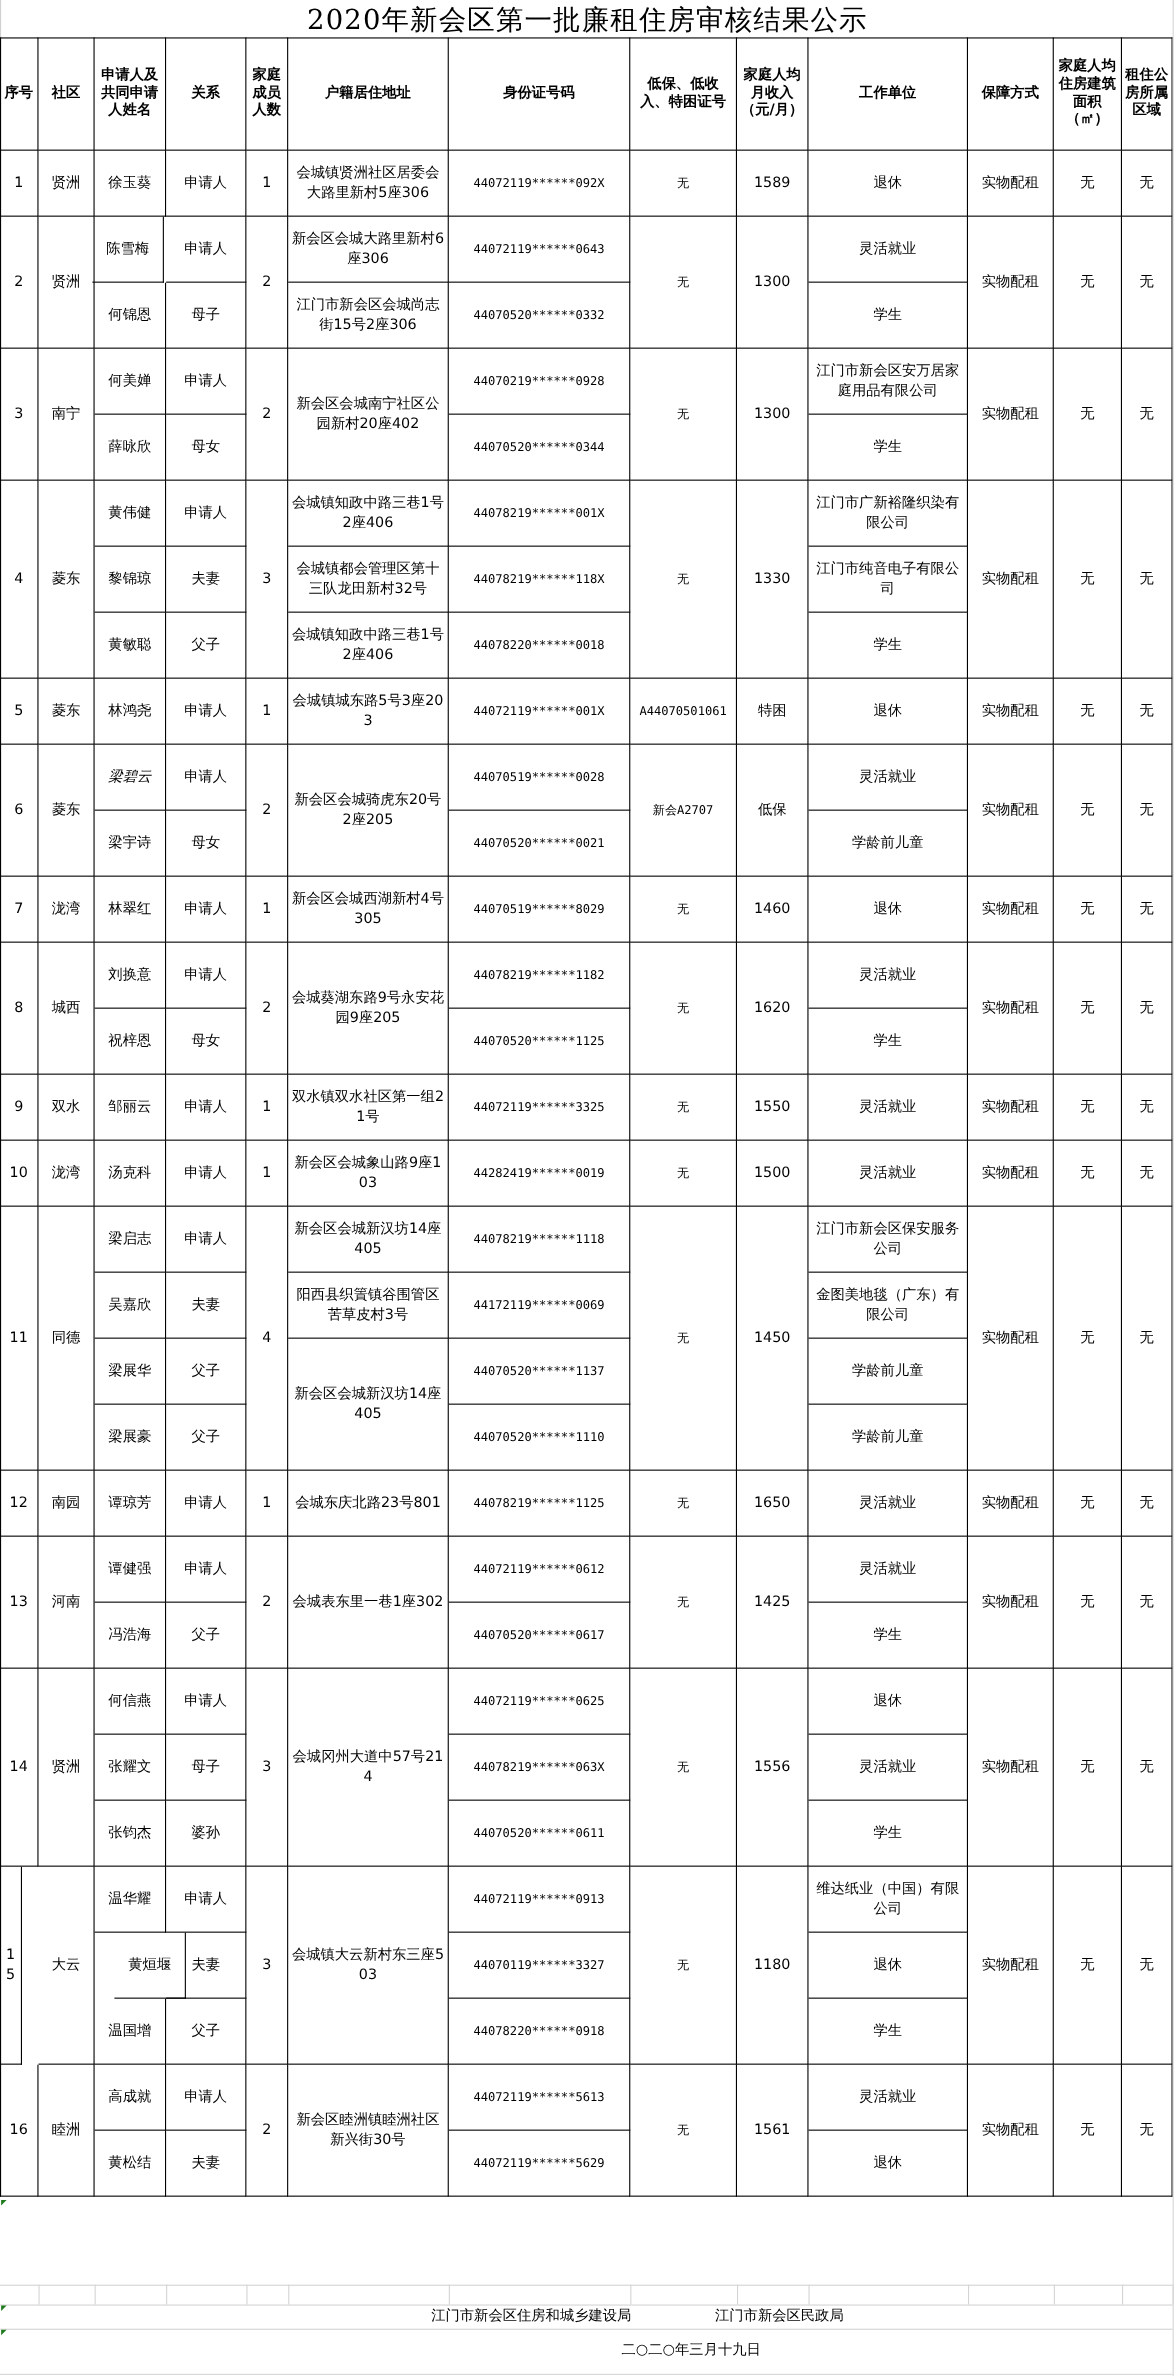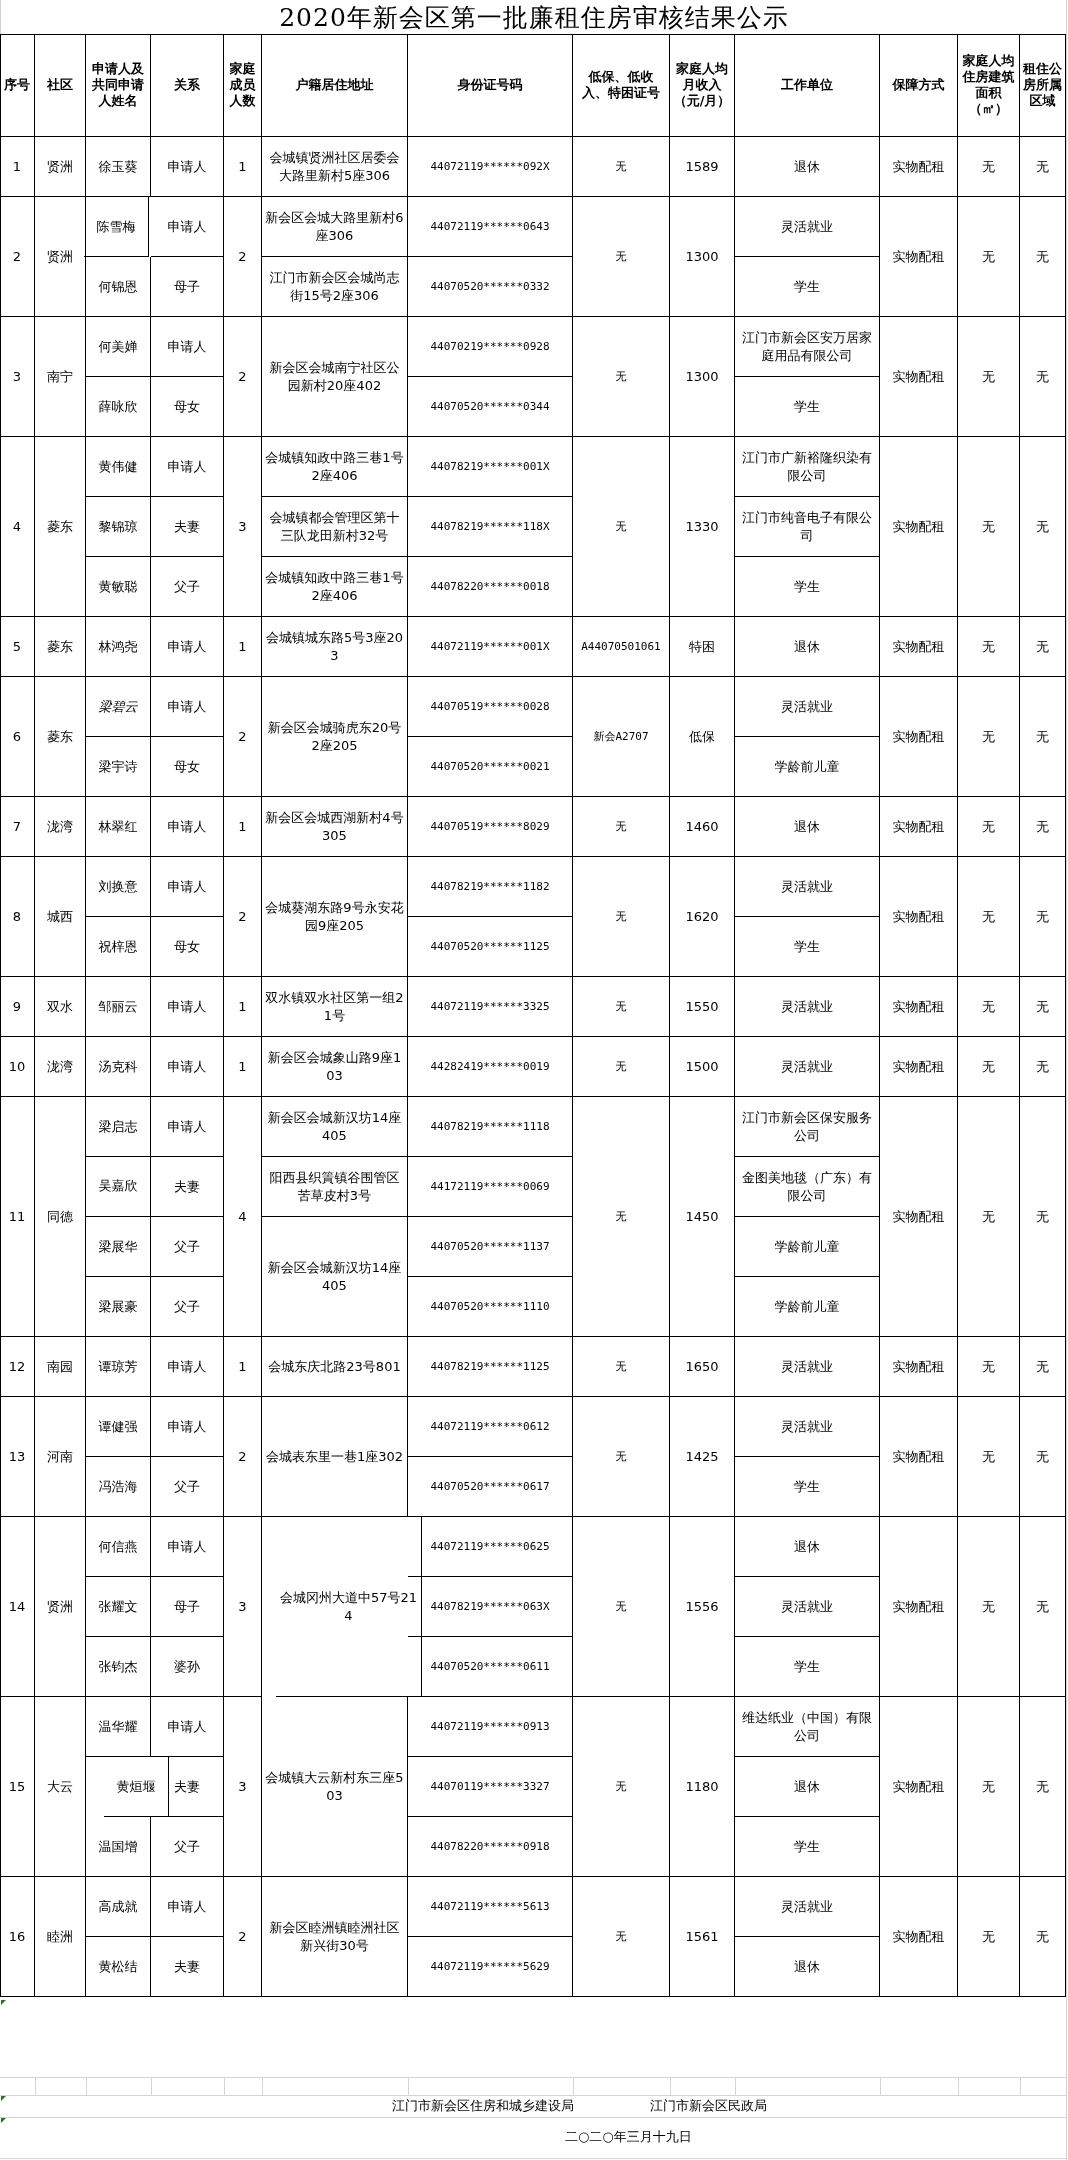--- a/index.html
+++ b/index.html
@@ -209,21 +209,21 @@
       <div class="cell " style="left: 224px; top: 1097px; width: 38px; height: 240px;">4</div>
       <div class="cell id" style="left: 573px; top: 1097px; width: 97px; height: 240px;">无</div>
       <div class="cell " style="left: 670px; top: 1097px; width: 65px; height: 240px;">1450</div>
       <div class="cell " style="left: 880px; top: 1097px; width: 78px; height: 240px;">实物配租</div>
       <div class="cell " style="left: 958px; top: 1097px; width: 62px; height: 240px;">无</div>
       <div class="cell " style="left: 1020px; top: 1097px; width: 46px; height: 240px;">无</div>
       <div class="cell " style="left: 86px; top: 1097px; width: 65px; height: 60px;">梁启志</div>
       <div class="cell " style="left: 151px; top: 1097px; width: 73px; height: 60px;">申请人</div>
       <div class="cell id" style="left: 408px; top: 1097px; width: 165px; height: 60px;">44078219******1118</div>
       <div class="cell " style="left: 735px; top: 1097px; width: 145px; height: 60px;">江门市新会区保安服务公司</div>
-      <div class="cell " style="left: 86px; top: 1157px; width: 65px; height: 60px; font-family: Liberation Mono, monospace;">吴嘉欣</div>
+      <div class="cell " style="left: 86px; top: 1157px; width: 65px; height: 60px;">吴嘉欣</div>
       <div class="cell " style="left: 151px; top: 1157px; width: 73px; height: 60px;">夫妻</div>
       <div class="cell id" style="left: 408px; top: 1157px; width: 165px; height: 60px;">44172119******0069</div>
       <div class="cell " style="left: 735px; top: 1157px; width: 145px; height: 60px;">金图美地毯（广东）有限公司</div>
       <div class="cell " style="left: 86px; top: 1217px; width: 65px; height: 60px;">梁展华</div>
       <div class="cell " style="left: 151px; top: 1217px; width: 73px; height: 60px;">父子</div>
       <div class="cell id" style="left: 408px; top: 1217px; width: 165px; height: 60px;">44070520******1137</div>
       <div class="cell " style="left: 735px; top: 1217px; width: 145px; height: 60px;">学龄前儿童</div>
       <div class="cell " style="left: 86px; top: 1277px; width: 65px; height: 60px;">梁展豪</div>
       <div class="cell " style="left: 151px; top: 1277px; width: 73px; height: 60px;">父子</div>
       <div class="cell id" style="left: 408px; top: 1277px; width: 165px; height: 60px;">44070520******1110</div>
@@ -274,22 +274,22 @@
       <div class="cell id" style="left: 408px; top: 1517px; width: 165px; height: 60px;">44072119******0625</div>
       <div class="cell " style="left: 735px; top: 1517px; width: 145px; height: 60px;">退休</div>
       <div class="cell " style="left: 86px; top: 1577px; width: 65px; height: 60px;">张耀文</div>
       <div class="cell " style="left: 151px; top: 1577px; width: 73px; height: 60px;">母子</div>
       <div class="cell id" style="left: 408px; top: 1577px; width: 165px; height: 60px;">44078219******063X</div>
       <div class="cell " style="left: 735px; top: 1577px; width: 145px; height: 60px;">灵活就业</div>
       <div class="cell " style="left: 86px; top: 1637px; width: 65px; height: 60px;">张钧杰</div>
       <div class="cell " style="left: 151px; top: 1637px; width: 73px; height: 60px;">婆孙</div>
       <div class="cell id" style="left: 408px; top: 1637px; width: 165px; height: 60px;">44070520******0611</div>
       <div class="cell " style="left: 735px; top: 1637px; width: 145px; height: 60px;">学生</div>
-      <div class="cell " style="left: 276px; top: 1517px; width: 146px; height: 180px;">会城冈州大道中57号214</div>
-      <div class="cell " style="left: 0px; top: 1697px; width: 35px; height: 180px;">15</div>
+      <div class="cell " style="left: 262px; top: 1517px; width: 146px; height: 180px;">会城冈州大道中57号214</div>
+      <div class="cell " style="left: 0px; top: 1697px; width: 20px; height: 180px;">15</div>
       <div class="cell " style="left: 35px; top: 1697px; width: 51px; height: 180px;">大云</div>
       <div class="cell " style="left: 224px; top: 1697px; width: 38px; height: 180px;">3</div>
       <div class="cell id" style="left: 573px; top: 1697px; width: 97px; height: 180px;">无</div>
       <div class="cell " style="left: 670px; top: 1697px; width: 65px; height: 180px;">1180</div>
       <div class="cell " style="left: 880px; top: 1697px; width: 78px; height: 180px;">实物配租</div>
       <div class="cell " style="left: 958px; top: 1697px; width: 62px; height: 180px;">无</div>
       <div class="cell " style="left: 1020px; top: 1697px; width: 46px; height: 180px;">无</div>
       <div class="cell " style="left: 86px; top: 1697px; width: 65px; height: 60px;">温华耀</div>
       <div class="cell " style="left: 151px; top: 1697px; width: 73px; height: 60px;">申请人</div>
       <div class="cell id" style="left: 408px; top: 1697px; width: 165px; height: 60px;">44072119******0913</div>

